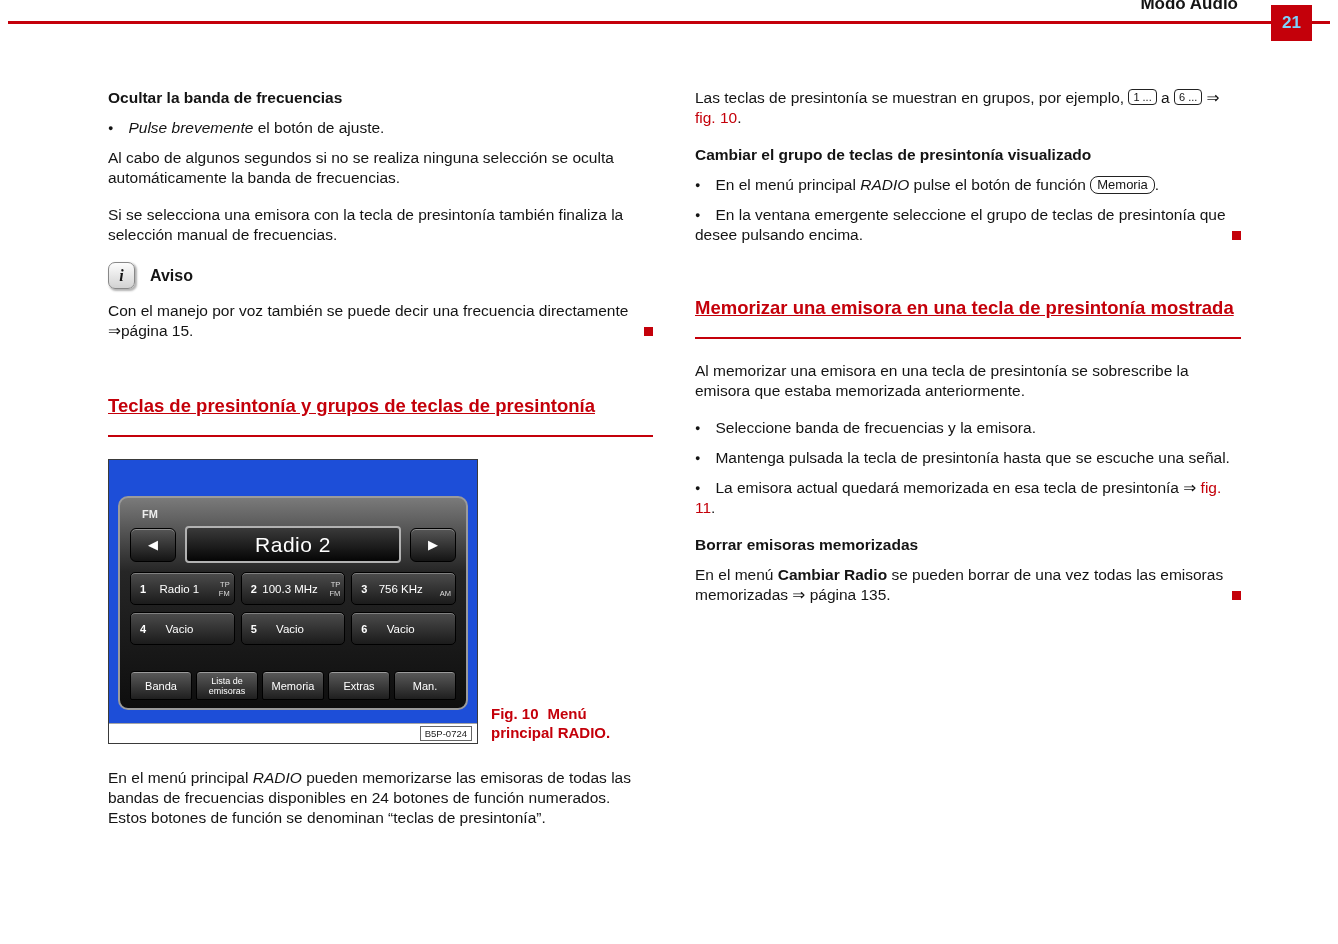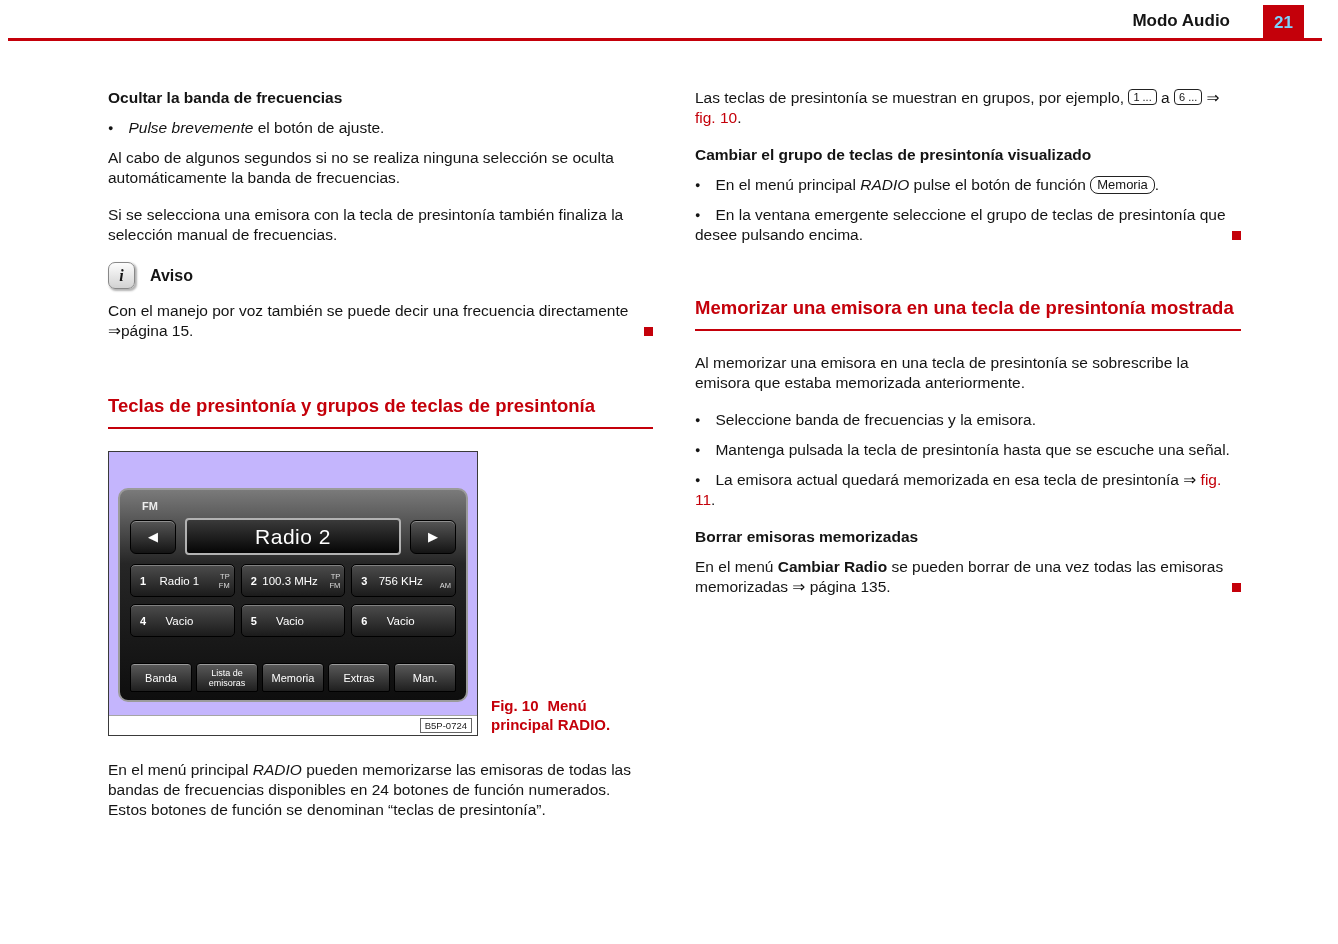--- a/index.html
+++ b/index.html
@@ -4,21 +4,21 @@
 <style>
   * { margin:0; padding:0; box-sizing:border-box; }
   html,body { background:#fff; }
   body {
     width:1338px; height:944px; position:relative; overflow:hidden;
     font-family:"Liberation Sans", sans-serif; color:#141414;
   }
   :root { --accent:#c4000a; }
 
   
-  .page-header { position:absolute; left:8px; right:16px; top:0; height:41px; border-bottom:3px solid var(--accent); }
+  .page-header { position:absolute; left:8px; right:8px; top:0; height:24px; border-bottom:3px solid var(--accent); }
   .header-title { position:absolute; right:92px; bottom:7px; font-size:17px; font-weight:bold; }
   .page-num { position:absolute; right:18px; top:5px; height:36px; width:41px; background:var(--accent);
     color:#7dd3fc; font-size:17px; font-weight:bold; display:flex; align-items:center; justify-content:center; }
 
   
   .col { position:absolute; top:88px; font-size:15.5px; line-height:20px; }
   .col-left { left:108px; width:545px; }
   .col-right { left:695px; width:546px; }
 
   h3.sub { font-size:15.5px; font-weight:bold; margin:0 0 10px; }
@@ -39,27 +39,27 @@
   
   .aviso-head { display:flex; align-items:center; margin:8px 0 12px; }
   .info-icon { width:27px; height:27px; border:1.5px solid #888; border-radius:7px;
     background:linear-gradient(#fdfdfd,#d2d2d2); display:flex; align-items:center; justify-content:center;
     box-shadow:1.5px 1.5px 2px rgba(0,0,0,.3); }
   .info-glyph { font-family:"Liberation Serif", serif; font-weight:bold; font-style:italic; font-size:16px; }
   .aviso-title { margin-left:15px; font-weight:bold; font-size:16px; }
 
   
   .red-heading { color:var(--accent); font-size:18.5px; font-weight:bold; line-height:26px;
-    padding-bottom:8px; border-bottom:2px solid var(--accent); margin:0 0 22px; }
+    padding-bottom:16px; border-bottom:2px solid var(--accent); margin:0 0 22px;text-decoration:underline; }
   .col-left .red-heading { margin-top:52px; }
   .col-right .red-heading { margin-top:50px; }
 
   
   .figure-row { display:flex; align-items:flex-end; gap:13px; margin:0 0 24px; }
-  .figure-frame { width:370px; height:285px; border:1px solid #3a3a3a; background:#c4b5fd;
+  .figure-frame { width:370px; height:285px; border:1px solid #3a3a3a; background:#1d4ed8;
     display:flex; flex-direction:column; }
   .figure-inner { flex:1; padding:36px 9px 0; }
   .radio { height:214px; background:linear-gradient(#7a7a7a, #262626 35%, #0e0e0e);
     border:2px solid #9b9b9b; border-radius:10px; padding:4px 10px 8px; display:flex; flex-direction:column; }
   .radio-band { color:#eee; font-size:11px; margin:2px 0 2px 12px; font-weight:bold; }
   .radio-top { display:flex; align-items:center; gap:9px; margin-bottom:9px; }
   .arrow-btn { width:46px; height:34px; background:linear-gradient(#565656,#141414); border:1px solid #000;
     border-radius:6px; color:#fff; font-size:13px; display:flex; align-items:center; justify-content:center;
     box-shadow:inset 0 1px 0 rgba(255,255,255,.35); }
   .station-display { flex:1; height:37px; border:2px solid #b2b2b2; border-radius:4px;

